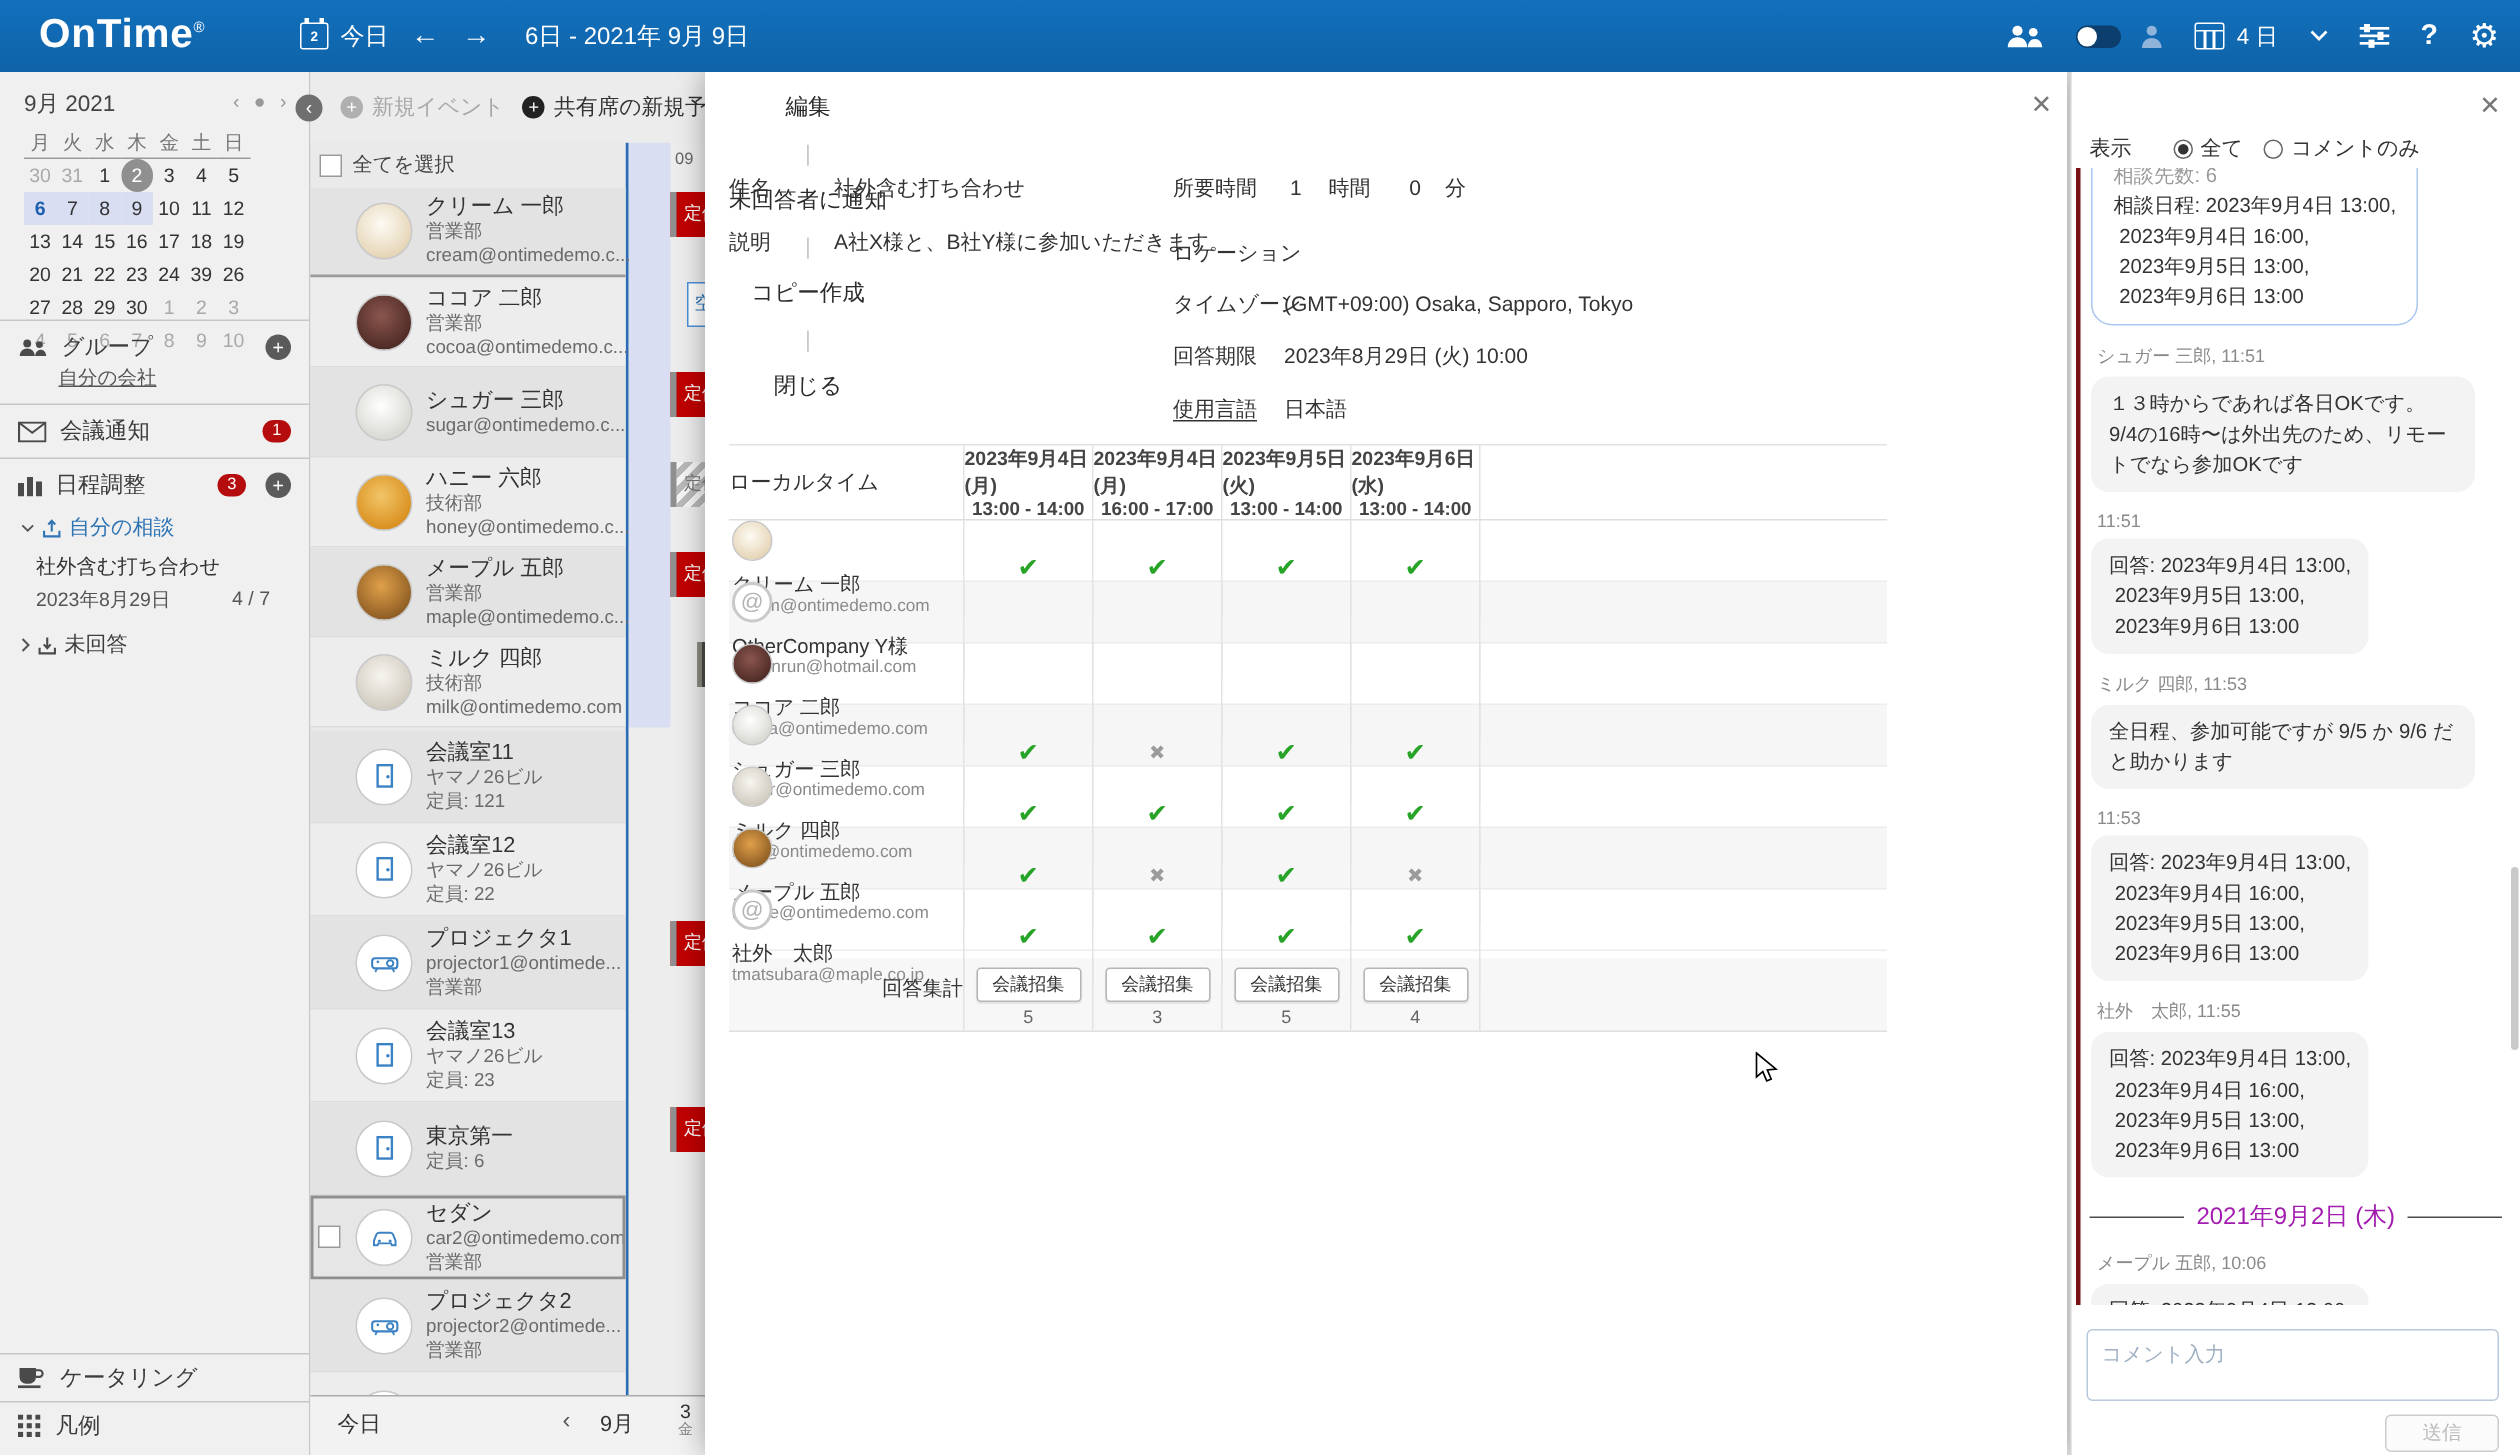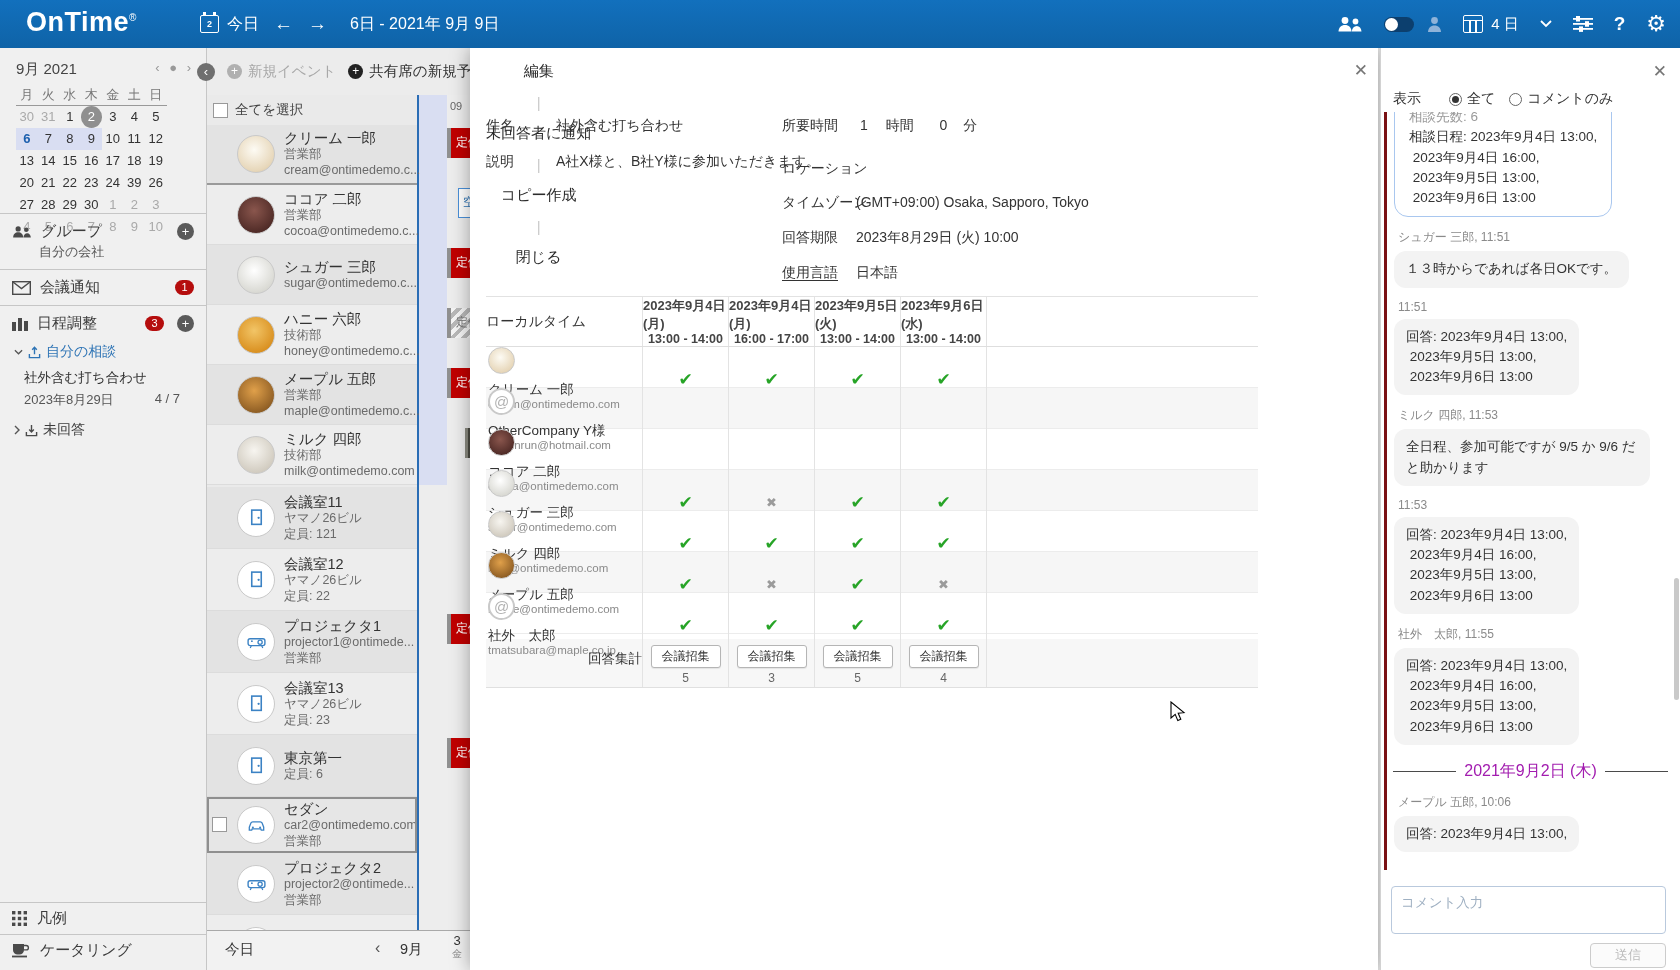--- a/index.html
+++ b/index.html
@@ -33,21 +33,21 @@
   .cal-nav{position:absolute;right:12px;top:12px;color:#999;font-size:13px;letter-spacing:3px;}
   .cal-grid{display:grid;grid-template-columns:repeat(7,21.5px);margin-top:6px;}
   .cal-grid .wd{color:#777;font-size:13px;text-align:center;height:20px;line-height:20px;border-bottom:1px solid #999;}
   .cal-grid .dy{font-size:13px;text-align:center;height:22px;line-height:22px;cursor:default;}
   .dy.mut{color:#a9a9a9;}
   .dy.hl{background:#d9def2;}
   .dy.sel{color:#1b5fad;font-weight:bold;}
   .dy.today{background:#8f8f8f;color:#fff;border-radius:50%;}
   .sec{border-top:1px solid #c6c6c6;padding:8px 12px 8px 12px;position:relative;}
   .sec-row{display:flex;align-items:center;gap:9px;font-size:15px;color:#3c3c3c;}
-  .sub-line{margin-left:27px;font-size:13px;color:#555;margin-top:2px;}
+  .sub-line{margin-left:27px;font-size:13px;color:#555;margin-top:2px;text-decoration:underline;}
   .plus{width:17px;height:17px;border-radius:50%;background:#5a5a5a;color:#fff;font-size:13px;line-height:17px;
         text-align:center;margin-left:auto;}
   .badge{min-width:15px;height:15px;border-radius:8px;background:#b50d0d;color:#fff;font-size:11px;
          line-height:15px;text-align:center;padding:0 2px;margin-left:auto;}
   .badge.inl{margin-left:auto;margin-right:4px;}
   .consult-head{display:flex;align-items:center;gap:5px;color:#2e74b5;font-size:14px;margin:10px 0 0 2px;}
   .consult-item{margin:8px 0 0 12px;font-size:13.5px;color:#333;}
   .consult-date{display:flex;margin:4px 0 0 12px;font-size:13px;color:#555;}
   .consult-date .cnt{margin-left:auto;margin-right:14px;}
   .unans{display:flex;align-items:center;gap:5px;color:#3c3c3c;font-size:14px;margin:12px 0 2px 2px;}
@@ -325,42 +325,42 @@
         </svg>
       <svg class="ic" width="13" height="13" viewBox="0 0 14 14">
         <path d="M7 1v7.5M4.5 6L7 8.7 9.5 6" fill="none" stroke="#4a4a4a" stroke-width="1.5"></path>
         <path d="M1.5 8.5v4h11v-4" fill="none" stroke="#4a4a4a" stroke-width="1.5"></path>
         </svg>
       <span>未回答</span>
     </div>
   </div>
   <div class="sb-bottom">
     <div class="sb-brow">
+      <svg class="ic" width="18" height="15" viewBox="0 0 18 15">
+        <path d="M1 1h11v6a4.5 4.5 0 0 1-4.5 4.5h-2A4.5 4.5 0 0 1 1 7z" fill="#4a4a4a"></path>
+        <path d="M12 2.5h2.2a2.2 2.2 0 0 1 0 4.4H12" fill="none" stroke="#4a4a4a" stroke-width="1.4"></path>
+        <rect x="0" y="12.6" width="15" height="1.8" fill="#4a4a4a"></rect>
+        </svg>
+      <span>ケータリング</span>
+    </div>
+    <div class="sb-brow">
       <svg class="ic" width="15" height="15" viewBox="0 0 15 15">
         <g fill="#4a4a4a">
             <rect x="0" y="0" width="3.4" height="3.4"></rect>
             <rect x="5.8" y="0" width="3.4" height="3.4"></rect>
             <rect x="11.6" y="0" width="3.4" height="3.4"></rect>
         <rect x="0" y="5.8" width="3.4" height="3.4"></rect>
             <rect x="5.8" y="5.8" width="3.4" height="3.4"></rect>
             <rect x="11.6" y="5.8" width="3.4" height="3.4"></rect>
         <rect x="0" y="11.6" width="3.4" height="3.4"></rect>
             <rect x="5.8" y="11.6" width="3.4" height="3.4"></rect>
             <rect x="11.6" y="11.6" width="3.4" height="3.4"></rect>
           </g>
         </svg>
       <span>凡例</span>
-    </div>
-    <div class="sb-brow">
-      <svg class="ic" width="18" height="15" viewBox="0 0 18 15">
-        <path d="M1 1h11v6a4.5 4.5 0 0 1-4.5 4.5h-2A4.5 4.5 0 0 1 1 7z" fill="#4a4a4a"></path>
-        <path d="M12 2.5h2.2a2.2 2.2 0 0 1 0 4.4H12" fill="none" stroke="#4a4a4a" stroke-width="1.4"></path>
-        <rect x="0" y="12.6" width="15" height="1.8" fill="#4a4a4a"></rect>
-        </svg>
-      <span>ケータリング</span>
     </div>
   </div>
 </div>
 
 <div class="app-toolbar">
   <span class="backcirc">‹</span>
   <span class="atb-item" style="color:#a8a8a8;">
     <span class="pl-ico" style="background:#b0b0b0;">+</span>
     <span>新規イベント</span>
   </span>
@@ -799,20 +799,21 @@
       <div class="bubble info">
         <div>相談先数: 6</div>
         <div>相談日程: 2023年9月4日 13:00,</div>
         <div> 2023年9月4日 16:00,</div>
         <div> 2023年9月5日 13:00,</div>
         <div> 2023年9月6日 13:00</div>
       </div>
       <div class="meta">シュガー 三郎, 11:51</div>
       <div class="bubble">
         <div>１３時からであれば各日OKです。</div>
+        <div>9/4の16時〜は外出先のため、リモートでなら参加OKです</div>
       </div>
       <div class="meta">11:51</div>
       <div class="bubble">
         <div>回答: 2023年9月4日 13:00,</div>
         <div> 2023年9月5日 13:00,</div>
         <div> 2023年9月6日 13:00</div>
       </div>
       <div class="meta">ミルク 四郎, 11:53</div>
       <div class="bubble">
         <div>全日程、参加可能ですが 9/5 か 9/6 だと助かります</div>

